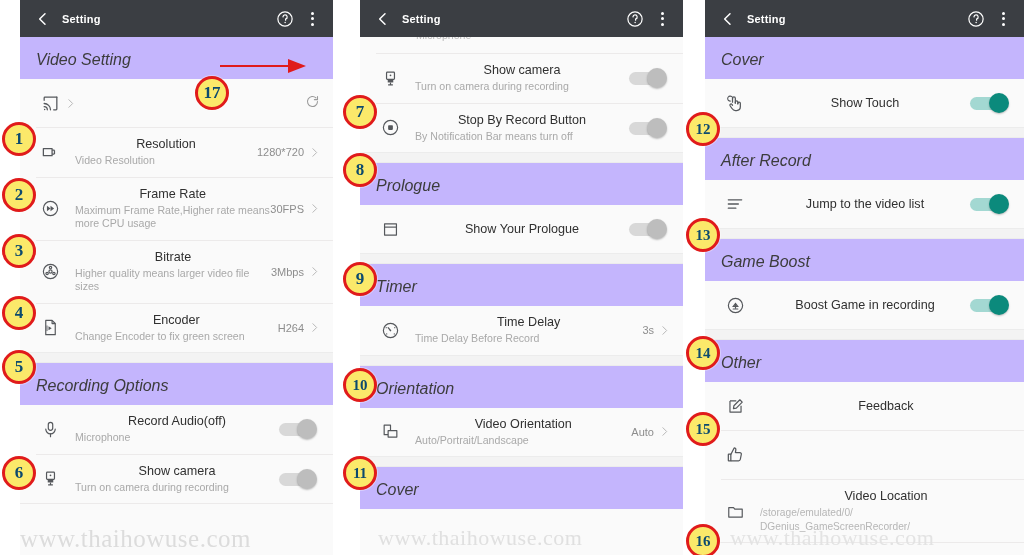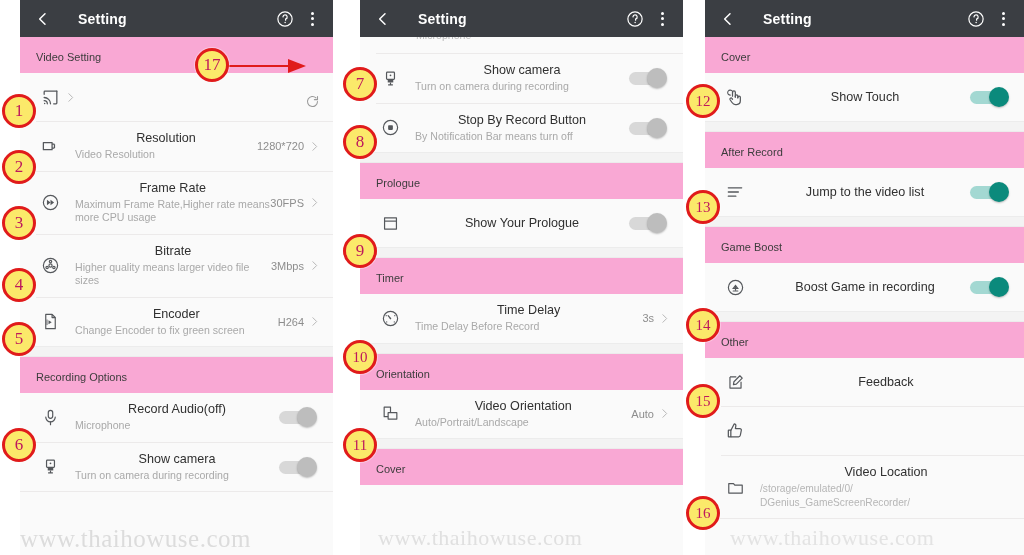--- a/index.html
+++ b/index.html
@@ -36,42 +36,43 @@
     padding: 0 10px;
     position: relative;
   }
   .appbar .back {
     width: 26px; height: 26px;
     display: flex; align-items: center; justify-content: center;
     color: #ffffff;
   }
   .appbar .title {
     color: #ffffff;
-    font-size: 14px;
+    font-size: 11px;
     font-weight: bold;
-    margin-left: 22px;
+    margin-left: 6px;
     letter-spacing: .2px;
   }
   .appbar .spacer { flex: 1; }
   .appbar .help { width: 24px; height: 24px; display:flex; align-items:center; justify-content:center; }
   .appbar .kebab {
     width: 22px; height: 24px;
     display: flex; flex-direction: column; align-items: center; justify-content: center;
     gap: 2.5px;
     margin-left: 4px;
   }
   .appbar .kebab i { width: 3px; height: 3px; background:#fff; border-radius:50%; display:block; }
 
   .scroll { position: relative; background: #fafafa; height: 518px; }
 
   .section-head {
-    font-size: 11px;
+    font-size: 16px;
     color: #3c3c3c;
     padding: 14px 0 10px 16px;
-    background: #f9a8d4;
+    background: #c4b5fd;
+    font-style: italic;
   }
   .divider { height: 1px; background: #eceaea; margin-left: 16px; }
   .divider.full { margin-left: 0; }
   .gap { height: 11px; background: #f3f3f3; border-top: 1px solid #ececec; border-bottom:1px solid #ececec; }
 
   .row {
     display: flex;
     align-items: center;
     padding: 9px 12px 9px 16px;
     background: #fafafa;
@@ -120,27 +121,28 @@
   .tgl.on .track { background: #a3d8d2; }
   .tgl.on .knob { background: #0b8a7c; left: 19px; }
 
   
   .annot {
     position: absolute;
     width: 34px; height: 34px;
     border-radius: 50%;
     background: #fbe96a;
     border: 3px solid #e01b1b;
-    color: #be185d;
+    color: #0c4a6e;
     font-family: "Liberation Serif", serif;
     font-size: 17px;
-    font-weight: normal;
+    font-weight: bold;
     display: flex; align-items: center; justify-content: center;
     z-index: 40;
     box-shadow: 0 0 0 1px rgba(255,255,255,.35);
+    margin-top: 28px;
   }
   .annot.small { font-size: 15px; }
 
   .arrow-wrap { position: absolute; z-index: 39; }
 
   
   .wm {
     position: absolute;
     bottom: 2px;
     font-family: "Liberation Serif", serif;

